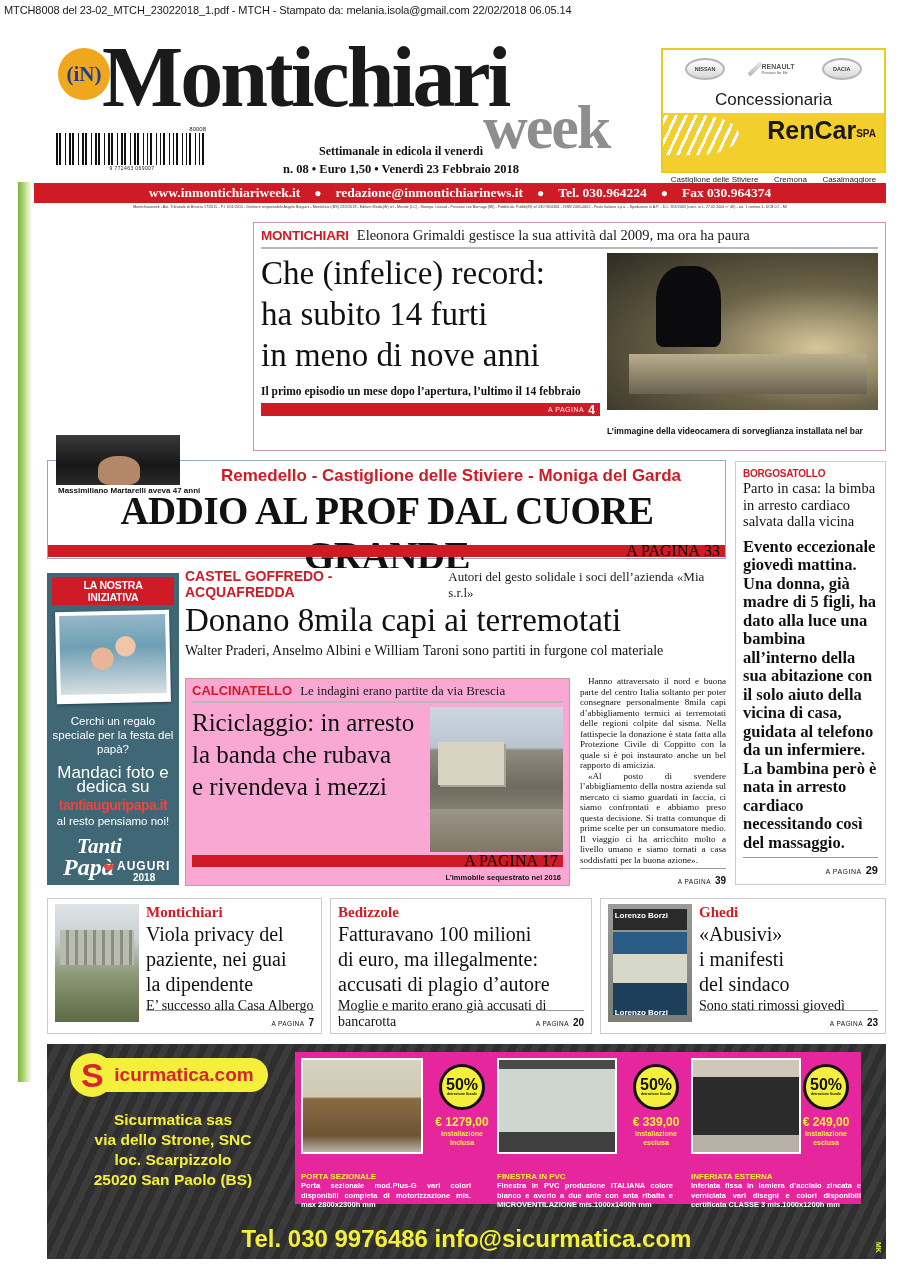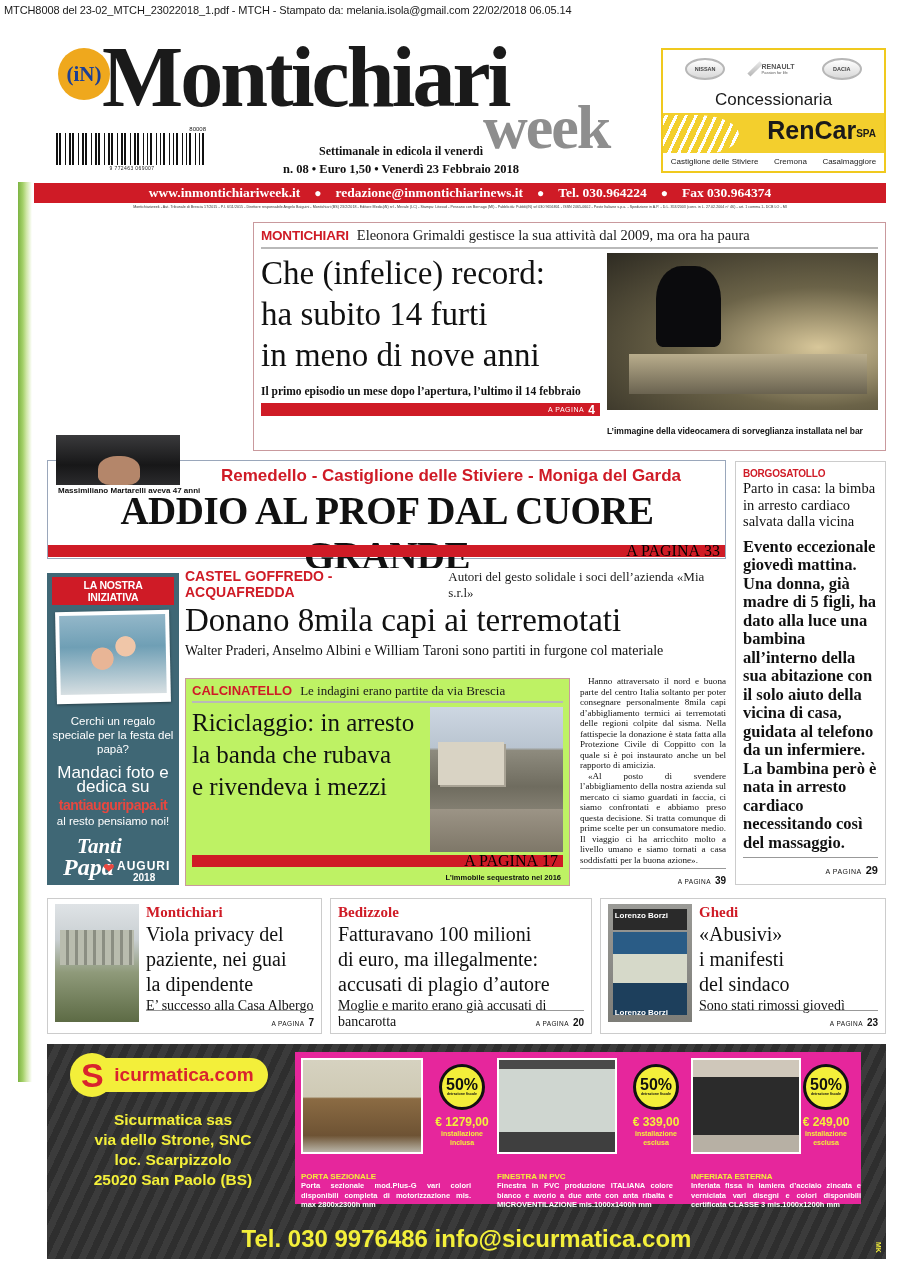--- a/index.html
+++ b/index.html
@@ -47,21 +47,21 @@
   .rc-logos { height:38px; display:flex; align-items:center; justify-content:space-around; padding:0 8px;}
   .rc-logo { width:42px; height:26px; display:flex; align-items:center; justify-content:center;
              font-family:"Liberation Sans",sans-serif; font-size:6px; color:#555; font-weight:bold;}
   .oval { width:40px; height:22px; border-radius:50%; border:2px solid #b7b7b7;
           display:flex; align-items:center; justify-content:center; background:
           linear-gradient(180deg,#fff,#d8d8d8); font-size:5.5px; color:#444;}
   .diamond { width:17px;height:24px; background:linear-gradient(135deg,#e9e9e9,#b5b5b5);
              transform:rotate(45deg) scale(.72); }
   .rc-conc { text-align:center; font-family:"Liberation Sans",sans-serif; font-size:17px;
              color:#1a1a1a; padding:2px 0 3px; }
-  .rc-band { height:40px; background:#f3cf2d; position:relative; overflow:hidden;}
+  .rc-band { height:58px; background:#f3cf2d; position:relative; overflow:hidden;}
   .rc-swoosh { position:absolute; left:-8px; top:2px; width:84px; height:40px;
      background:repeating-linear-gradient(115deg,#ffffff 0 3px,rgba(255,255,255,0) 3px 9px);
      border-radius:0 60% 60% 0;}
   .rc-name { position:absolute; right:8px; top:3px; font-family:"Liberation Sans",sans-serif;
              font-weight:bold; font-size:25px; color:#1a1a1a; }
   .rc-spa { font-size:10px; font-weight:bold; vertical-align:2px;}
   .rc-cities { font-family:"Liberation Sans",sans-serif; font-size:8px; color:#222;
                display:flex; justify-content:space-around; padding-top:4px;}
 
   
@@ -164,21 +164,21 @@
   
   .don { position:absolute; left:185px; top:568px; width:541px; height:72px; background:#fff; }
   .don-kickrow { display:flex; align-items:baseline; gap:9px; }
   .don-kick { font-family:"Liberation Sans",sans-serif; font-weight:bold; font-size:14px; color:#cf1b26; }
   .don-ktxt { font-family:"Liberation Serif",serif; font-size:13px; color:#1a1a1a; }
   .don-h { font-family:"Liberation Serif",serif; font-size:33px; line-height:37px; color:#111; margin-top:1px;}
   .don-sub { font-family:"Liberation Serif",serif; font-size:14px; color:#111; margin-top:4px; }
 
   
   .calc { position:absolute; left:185px; top:678px; width:385px; height:208px;
-          border:1px solid #c9999d; background:#bef264; padding:4px 6px; }
+          border:1px solid #c9999d; background:#f9a8d4; padding:4px 6px; }
   .calc-kickrow { display:flex; align-items:baseline; gap:8px; }
   .calc-kick { font-family:"Liberation Sans",sans-serif; font-weight:bold; font-size:13px; color:#cf1b26;}
   .calc-ktxt { font-family:"Liberation Serif",serif; font-size:13px; color:#1a1a1a;}
   .calc-body { display:flex; margin-top:4px; }
   .calc-h { width:233px; font-family:"Liberation Serif",serif; font-size:25px; line-height:32px; color:#111; }
   .calc-right { width:134px; margin-left:6px; }
   .ph-house { background:
       linear-gradient(180deg,#cdd7e2 0%,#b9c4d0 28%,#8e8b7e 30%,#6f6c5f 55%,#a9a294 100%); position:relative;}
   .ph-house::before{ content:""; position:absolute; left:6%; top:24%; width:50%; height:30%;
       background:#d9d3c4; box-shadow:2px 2px 0 #a9a395; }

